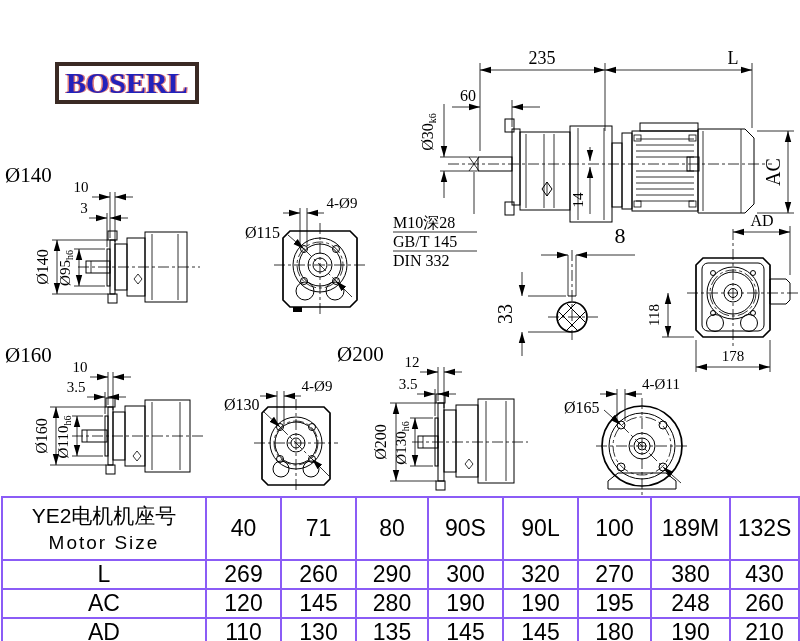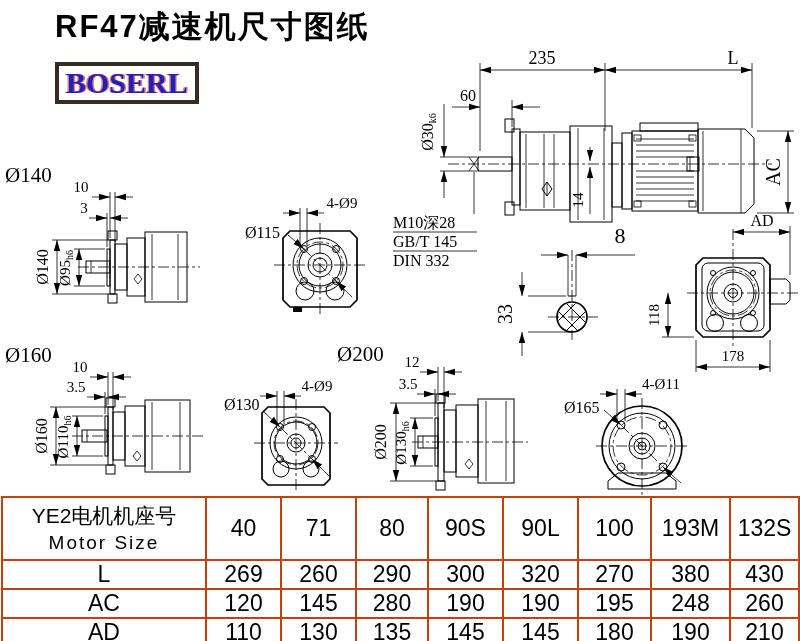--- a/index.html
+++ b/index.html
@@ -15,33 +15,32 @@
   svg.draw .ln{stroke:#000;stroke-width:1;fill:none}
   svg.draw .tk{stroke:#000;stroke-width:1.7;fill:none}
   svg.draw .tn{stroke:#000;stroke-width:.8;fill:none}
   svg.draw .cl{stroke:#000;stroke-width:.8;fill:none;stroke-dasharray:11 3 3 3}
   svg.draw text{fill:#000;font-family:"Liberation Serif",serif}
   .d15{font-size:15px}.d16{font-size:16px}.d18{font-size:18px}.d20{font-size:20px}.d22{font-size:22px}
   .sub{font-size:10px}
   .lbl20{font-size:21px}
   table.dim-table{position:absolute;left:1px;top:496px;width:797px;border-collapse:collapse;
         table-layout:fixed;text-align:center;color:#000;}
-  table.dim-table td{border:2px solid #c2410c;padding:0;vertical-align:middle;}
+  table.dim-table td{border:2px solid #8b5cf6;padding:0;vertical-align:middle;}
   table.dim-table tr.hdr td{height:61px;font-size:23px;}
   table.dim-table tr.row td{height:27px;font-size:23px;}
   .h1{font-size:21px;line-height:28px;}
   .h2{font-family:Liberation Sans, sans-serif;font-size:19px;line-height:26px;letter-spacing:2px;}
   .rowlbl{font-size:22px;}
 </style>
 </head>
 <body>
 
 <div class="page">
 
-  <div class="title">RF47减速机尺寸图纸</div>
   <div class="logo">
     <span>BOSERL</span>
   </div>
 
   <svg class="draw" width="800" height="497" viewBox="0 0 800 497">
     <defs>
       <marker id="arw" viewBox="0 0 12 8" markerWidth="12" markerHeight="8" refX="11.3" refY="4" orient="auto-start-reverse" markerUnits="userSpaceOnUse">
         <path d="M0,0.7 L11.3,4 L0,7.3 Z" fill="#000"></path>
       </marker>
       <clipPath id="keycirc">
@@ -372,21 +371,21 @@
       <td>
         <div class="h1">YE2电机机座号</div>
         <div class="h2">Motor Size</div>
       </td>
       <td>40</td>
       <td>71</td>
       <td>80</td>
       <td>90S</td>
       <td>90L</td>
       <td>100</td>
-      <td>193M</td>
+      <td>189M</td>
       <td>132S</td>
     </tr>
     <tr class="row">
       <td class="rowlbl">L</td>
       <td>269</td>
       <td>260</td>
       <td>290</td>
       <td>300</td>
       <td>320</td>
       <td>270</td>

